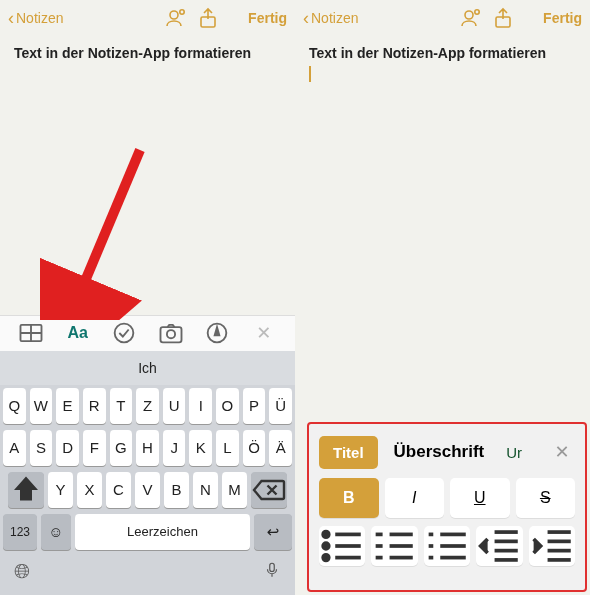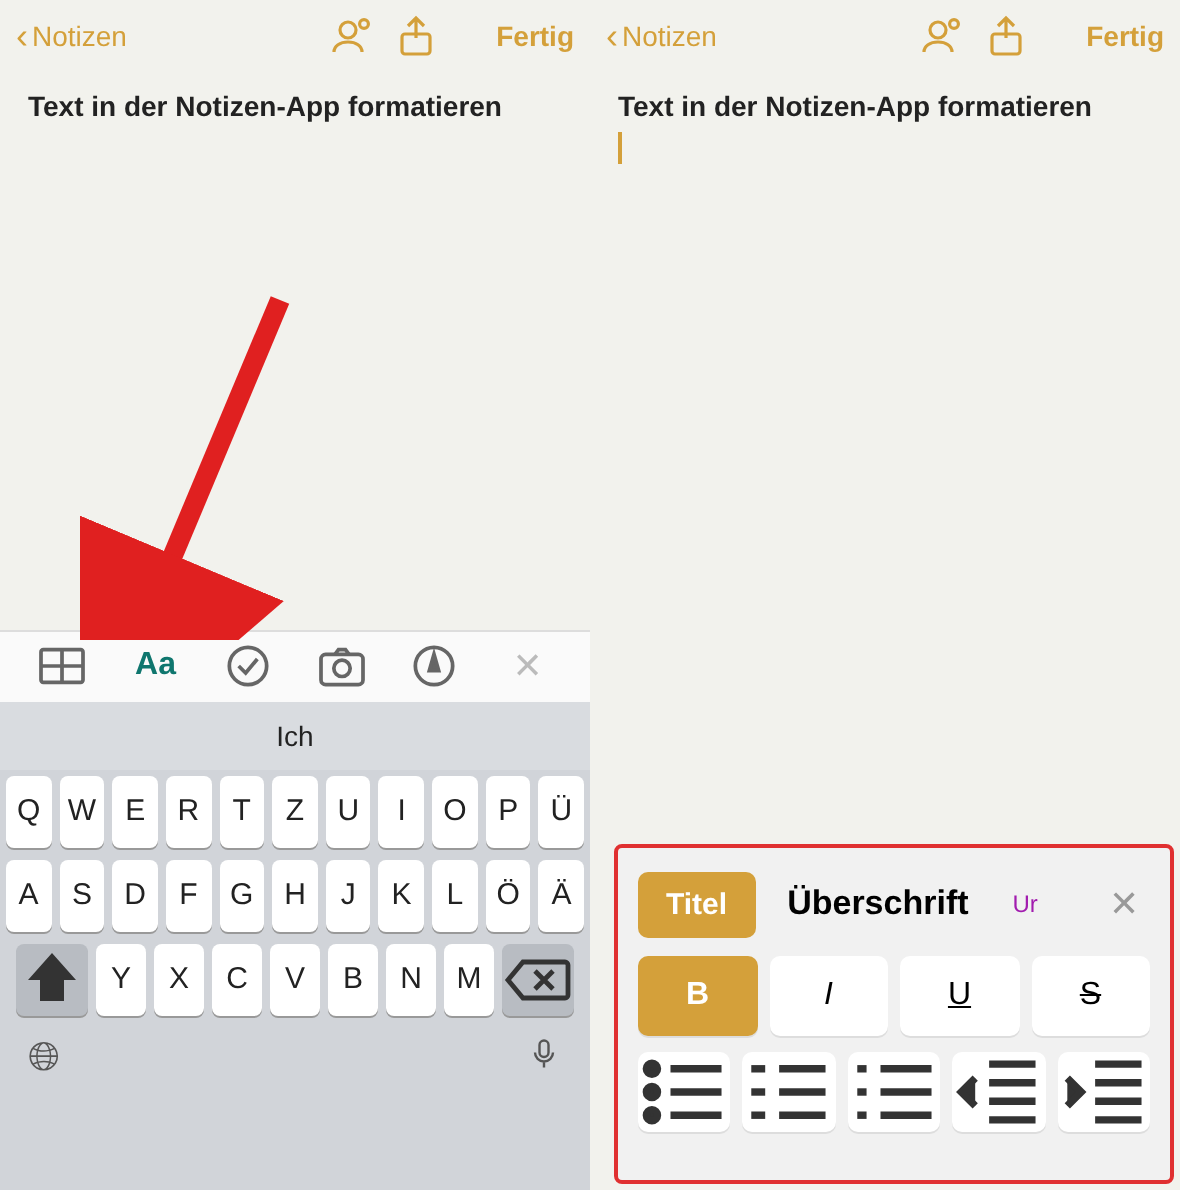--- a/index.html
+++ b/index.html
@@ -24,21 +24,21 @@
 .key{flex:1;height:36px;background:#fff;border-radius:4px;box-shadow:0 1px 0 #999;display:flex;align-items:center;justify-content:center;font-size:15px;color:#222;max-width:25px}
 .kw{max-width:36px;background:#b8bcc2}
 .kspace{flex:4;max-width:none;font-size:13px}
 .k123{max-width:34px;background:#b8bcc2;font-size:12px}
 .kbot{height:38px;display:flex;align-items:center;justify-content:space-between;padding:0 14px}
 .arrow{position:absolute;top:140px;left:40px;width:110px;height:180px;pointer-events:none;z-index:10}
 .fmt{position:absolute;right:3px;bottom:3px;width:280px;height:170px;background:#f1f1f1;border:2px solid #e03030;border-radius:4px;padding:10px;display:flex;flex-direction:column;gap:8px}
 .frow{display:flex;gap:6px;align-items:center}
 .tbtn{background:#d4a03a;color:#fff;padding:8px 14px;border-radius:5px;font-weight:600;font-size:15px}
 .ttxt{font-size:17px;font-weight:600;padding:8px 10px}
-.tgrey{color:#a21caf;padding:8px 6px;font-size:12px}
+.tgrey{color:#14532d;padding:8px 6px;font-size:15px}
 .xbtn{margin-left:auto;color:#999;font-size:18px;width:26px;height:26px;display:flex;align-items:center;justify-content:center}
 .seg{flex:1;height:40px;background:#fff;border-radius:5px;display:flex;align-items:center;justify-content:center;font-size:16px;box-shadow:0 1px 0 #ddd}
 .segact{background:#d4a03a;color:#fff;font-weight:700}
 .l3 .seg{font-size:14px}
 svg{width:100%;height:100%}
 </style>
 </head>
 <body>
 
 <div class="panel">
@@ -140,20 +140,26 @@
         <div class="key">B</div>
         <div class="key">N</div>
         <div class="key">M</div>
         <div class="key kw">
           <svg width="20" height="14" viewBox="0 0 24 16" fill="none" stroke="#333" stroke-width="1.6">
             <path d="M7 2h14a1 1 0 011 1v10a1 1 0 01-1 1H7l-5-6z"></path>
             <path d="M11 5l6 6M17 5l-6 6"></path>
           </svg>
         </div>
       </div>
+    <div class="kr">
+      <div class="key k123">123</div>
+      <div class="key kw" style="max-width:30px">☺</div>
+      <div class="key kspace">Leerzeichen</div>
+      <div class="key kw" style="max-width:38px">↩</div>
+    </div>
     <div class="kbot">
       <div style="color:#555;font-size:20px">🌐︎</div>
       <div style="color:#555"><svg width="18" height="22" viewBox="0 0 24 24" fill="none" stroke="#555" stroke-width="1.6">
             <rect x="9" y="3" width="6" height="11" rx="3"></rect>
             <path d="M6 11a6 6 0 0012 0M12 17v4"></path>
           </svg></div>
     </div>
   </div>
   <svg class="arrow" viewBox="0 0 110 180">
     <defs>

